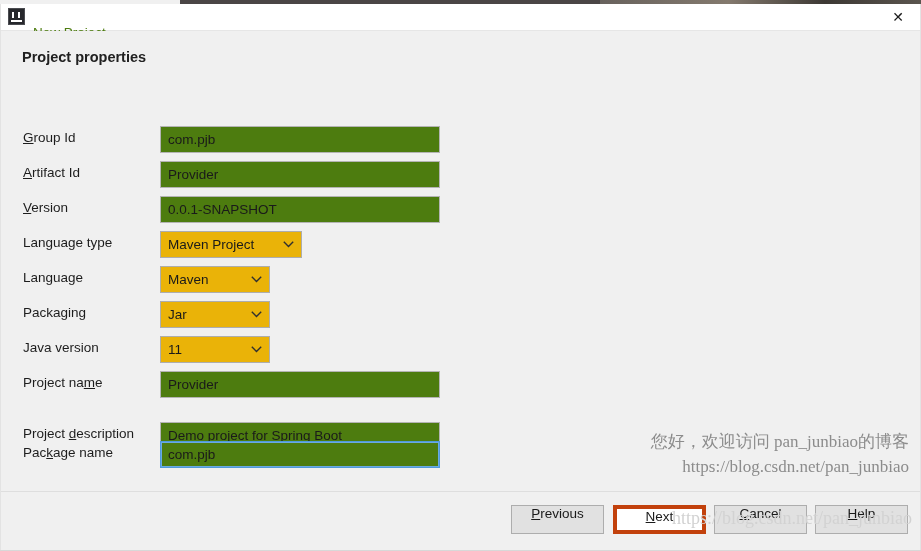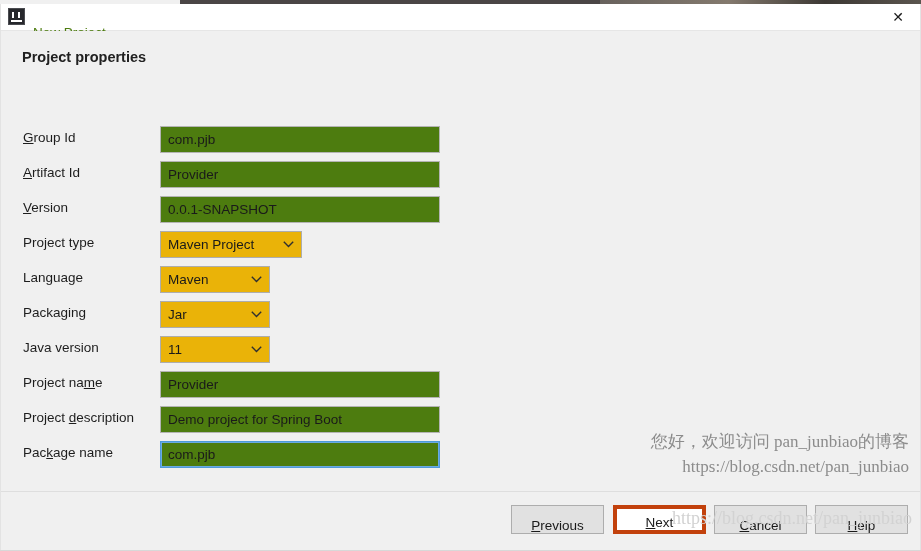--- a/index.html
+++ b/index.html
@@ -234,21 +234,21 @@
     box-sizing: border-box;
   }
   .btn {
     position: absolute;
     top: 13px;
     height: 29px;
     background: #e1e1e1;
     border: 1px solid #adadad;
     box-sizing: border-box;
     display: flex;
-    align-items: flex-end;
+    align-items: flex-start;
     justify-content: center;
     font-size: 13.5px;
     color: #1a1a1a;
     white-space: nowrap;
     cursor: default;
   }
   .btn.default {
     background: #ffffff;
     border: 4px solid #c2410c;
   }
@@ -317,21 +317,21 @@
             <span>Provider</span>
           </div>
         </div>
         <div class="row" style="top: 165px;">
           <div class="label"><u>V</u>ersion</div>
           <div class="field wide">
             <span>0.0.1-SNAPSHOT</span>
           </div>
         </div>
         <div class="row" style="top: 200px;">
-          <div class="label">Project type</div>
+          <div class="label">Language type</div>
           <div class="combo w-maven">
             <div class="combo-text">Maven Project</div>
             <div class="chev">
               <svg width="11" height="7" viewBox="0 0 11 7">
                 <path d="M0.8 0.8 L5.5 5.5 L10.2 0.8" fill="none" stroke="#303030" stroke-width="1.4"></path>
               </svg>
             </div>
           </div>
         </div>
         <div class="row" style="top: 235px;">
@@ -366,21 +366,21 @@
               </svg>
             </div>
           </div>
         </div>
         <div class="row" style="top: 340px;">
           <div class="label">Project na<u>m</u>e</div>
           <div class="field wide">
             <span>Provider</span>
           </div>
         </div>
-        <div class="row" style="top: 375px;">
+        <div class="row" style="top: 391px;">
           <div class="label">Project <u>d</u>escription</div>
           <div class="field wide">
             <span>Demo project for Spring Boot</span>
           </div>
         </div>
         <div class="row" style="top: 410px;">
           <div class="label">Pac<u>k</u>age name</div>
           <div class="field wide focused">
             <span>com.pjb</span>
           </div>

